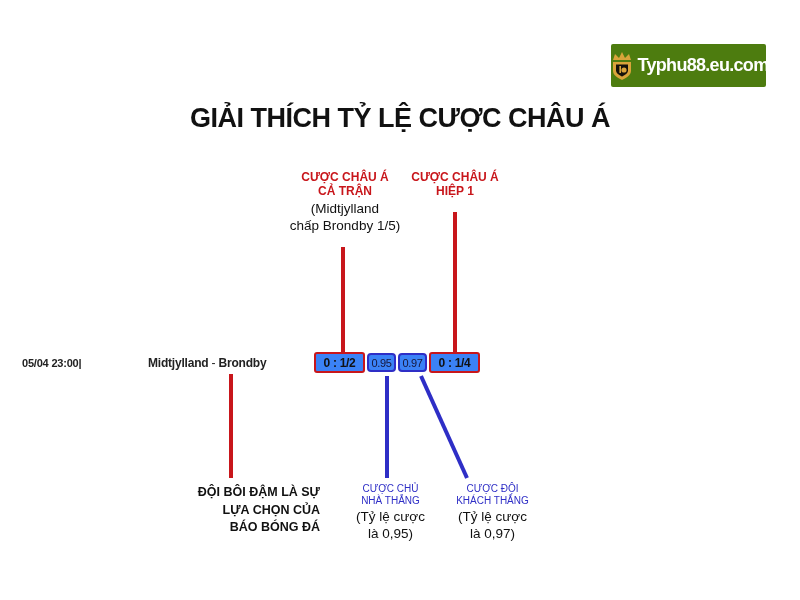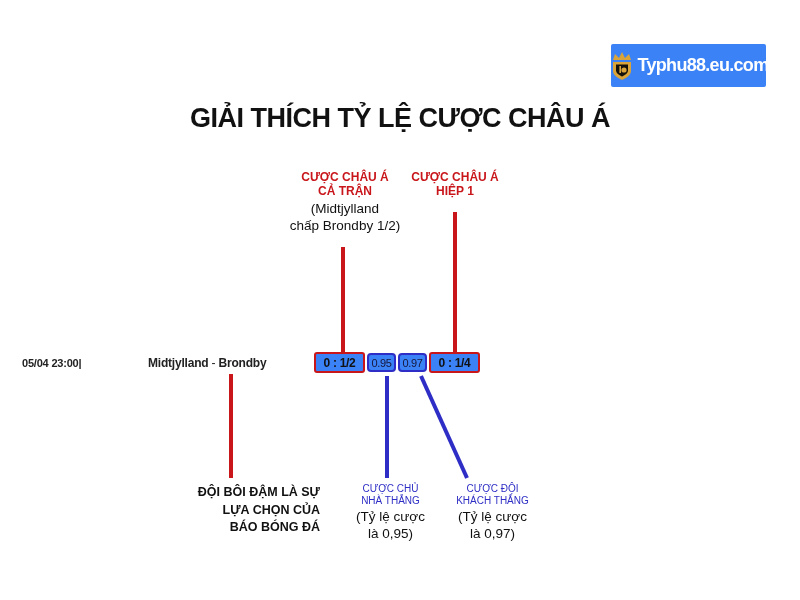--- a/index.html
+++ b/index.html
@@ -8,21 +8,21 @@
     --ink:#1a1a1a;
   }
   html,body{margin:0;padding:0;background:#fff;}
   .canvas{
     position:relative;width:800px;height:600px;background:#ffffff;overflow:hidden;
     font-family:"Liberation Sans",sans-serif;color:var(--ink);
   }
   
   .logo{
     position:absolute;left:611px;top:44px;width:155px;height:43px;
-    background:#3b82f6;border-radius:2px;
+    background:#4d7c0f;border-radius:2px;
     display:flex;align-items:center;justify-content:center;gap:3px;
   }
   .logo-text{color:#ffffff;font-weight:bold;font-size:18px;letter-spacing:-0.7px;white-space:nowrap;}
   
   .title{
     position:absolute;top:103px;left:0;width:100%;text-align:center;
     font-size:27px;font-weight:bold;letter-spacing:-0.5px;color:#111;
   }
   .pre{white-space:pre-line;}
   .ann{position:absolute;text-align:center;}
@@ -64,21 +64,21 @@
     </span>
     <span class="logo-text">Typhu88.eu.com</span>
   </div>
 
   <div class="title">GIẢI THÍCH TỶ LỆ CƯỢC CHÂU Á</div>
 
   <div class="ann" style="left:270px;top:170px;width:150px;">
     <div class="ann-red-heading pre">CƯỢC CHÂU Á
 CẢ TRẬN</div>
     <div class="ann-sub pre">(Midtjylland
-chấp Brondby 1/2)</div>
+chấp Brondby 1/5)</div>
   </div>
 
   <div class="ann" style="left:395px;top:170px;width:120px;">
     <div class="ann-red-heading pre">CƯỢC CHÂU Á
 HIỆP 1</div>
   </div>
 
   <svg class="overlay">
     <line x1="343" y1="247" x2="343" y2="353" stroke-width="4" stroke="#c8161b"></line>
     <line x1="455" y1="212" x2="455" y2="353" stroke-width="4" stroke="#c8161b"></line>

